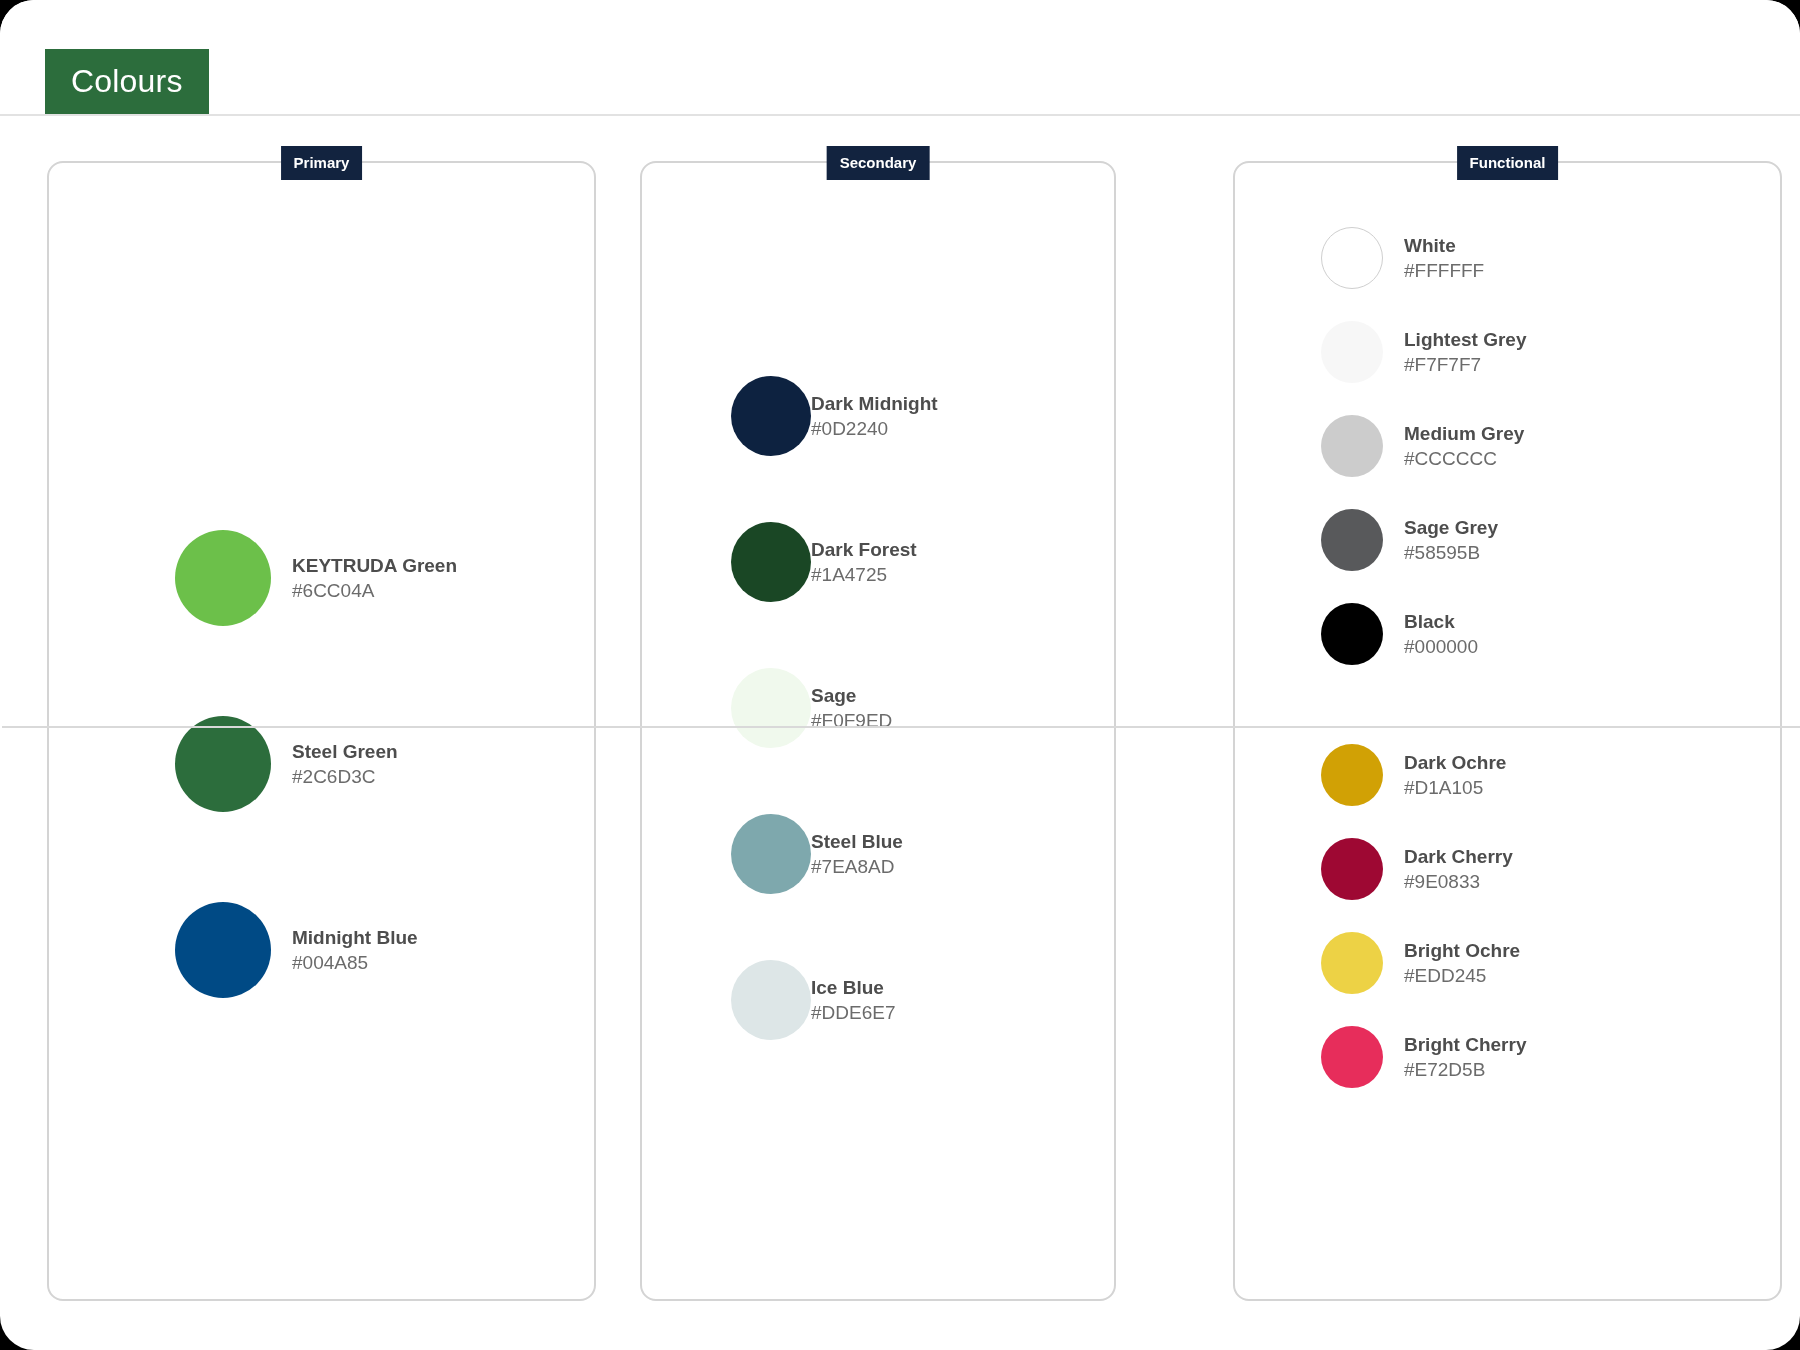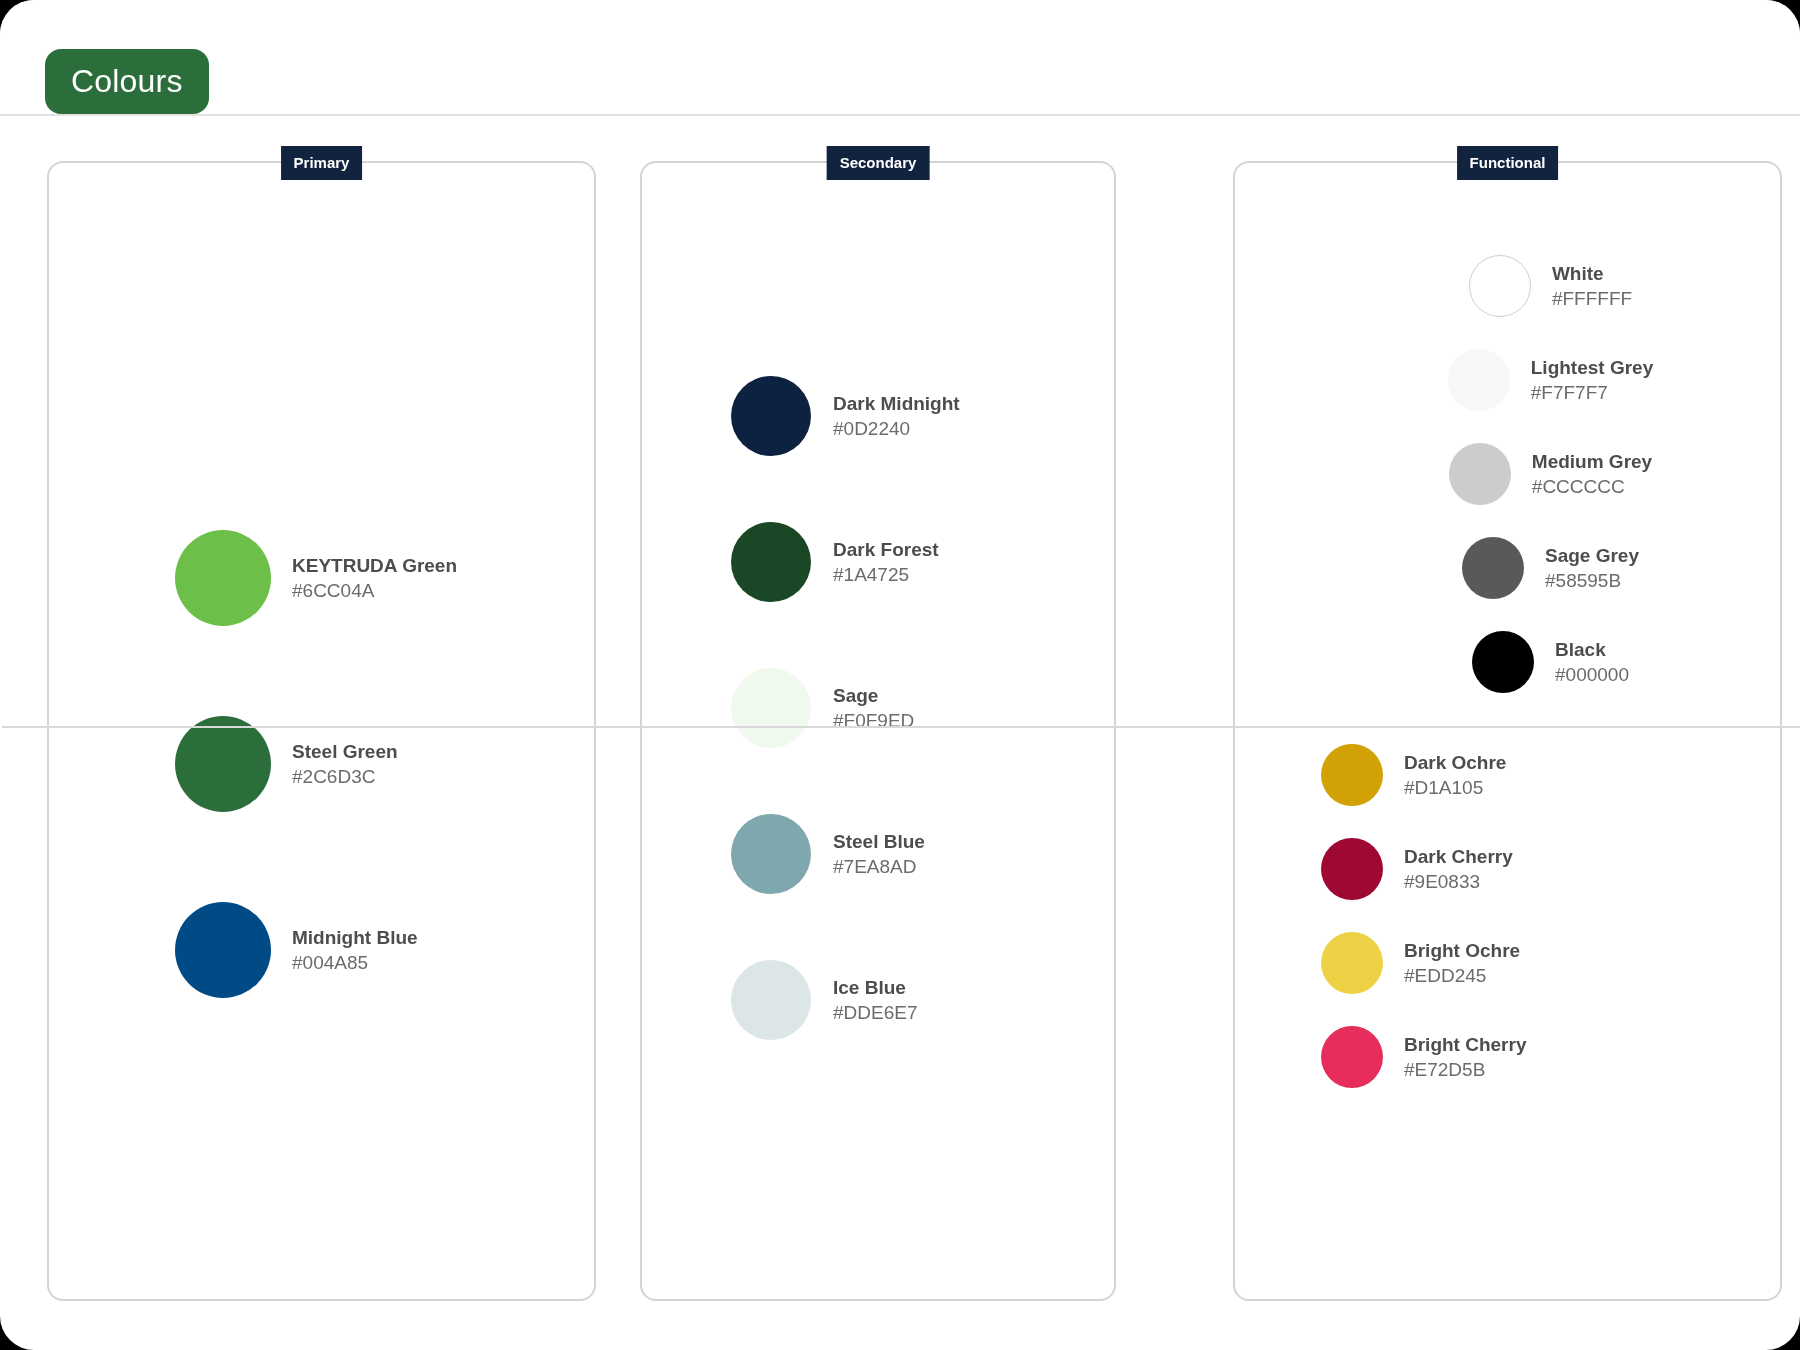--- a/index.html
+++ b/index.html
@@ -124,25 +124,25 @@
   
   .primary .swatch-list { top: 322px; }
   .primary .swatch { height: 186px; padding-left: 21px; }
   .primary .dot { width: 96px; height: 96px; margin-left: 105px; }
   .primary .swatch-text { margin-left: 21px; }
 
   
   .secondary .swatch-list { top: 180px; }
   .secondary .swatch { height: 146px; }
   .secondary .dot { width: 80px; height: 80px; margin-left: 89px; }
-  .secondary .swatch-text { margin-left: 22px; }
+  .secondary .swatch-text { }
 
   
   .functional .group { position: absolute; left: 0; width: 100%; }
-  .functional .group.greys  { top: 76px; align-items: center; }
+  .functional .group.greys  { top: 48px; }
   .functional .group.accents{ top: 565px; }
   .functional .swatch { height: 94px; }
   .functional .dot { width: 62px; height: 62px; margin-left: 86px; }
   .functional .swatch-text { margin-left: 21px; }
 
   .dot.ring { border: 1px solid #cfcfcf; }
 
   .functional-divider {
     position: absolute;
     left: -1233px;
@@ -151,21 +151,21 @@
     height: 2px;
     background: #d9d9d9;
   }
 </style>
 </head>
 <body>
 
 <div id="page">
 
   <div class="header">
-    <div class="header-tab" style="background: rgb(44, 109, 60); border-radius: 16px;">Colours</div>
+    <div class="header-tab" style="background: rgb(44, 109, 60);">Colours</div>
   </div>
 
   <div class="cards">
 
     <div class="card primary">
       <div class="card-badge" style="background: rgb(18, 35, 63);">Primary</div>
       <div class="swatch-list">
           <div class="swatch">
             <div class="dot" style="background: rgb(108, 192, 74);"></div>
             <div class="swatch-text">

